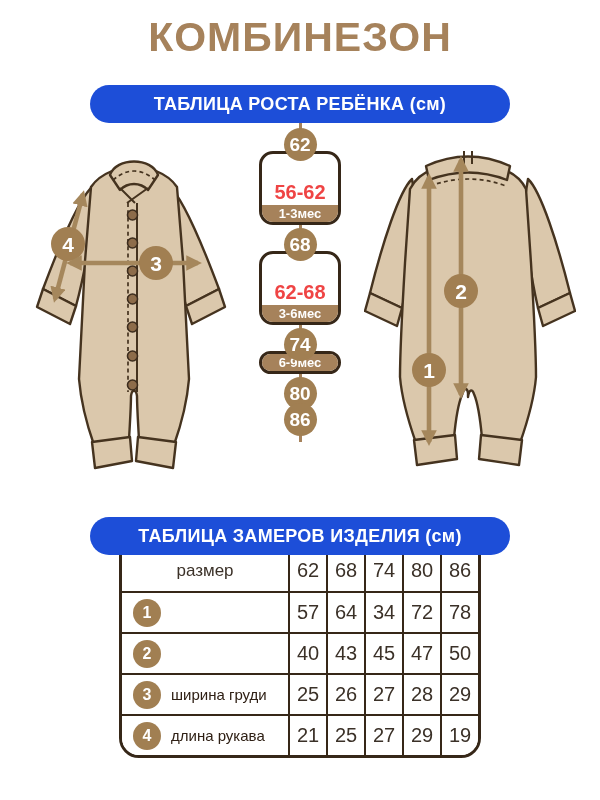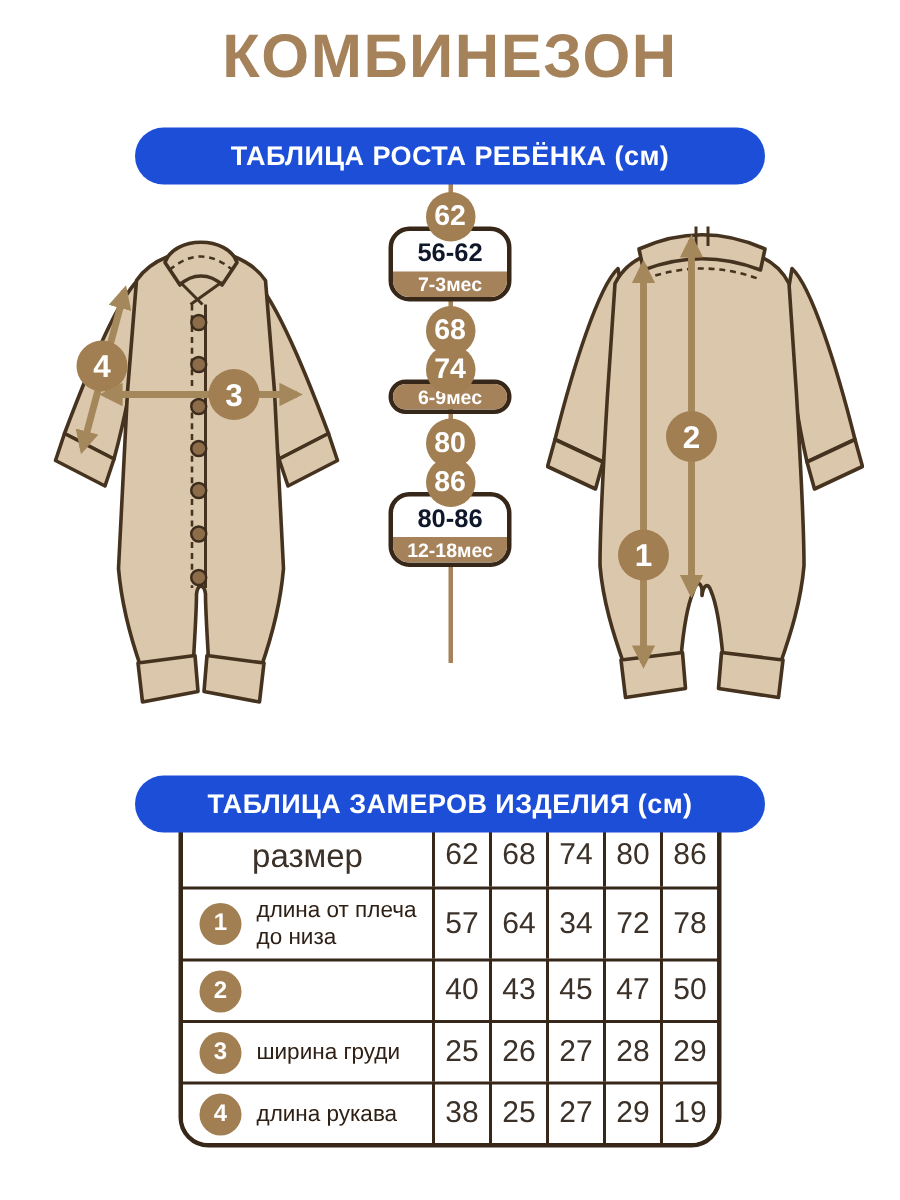--- a/index.html
+++ b/index.html
@@ -97,25 +97,26 @@
     width: 82px;
     border: 3px solid #362718;
     border-radius: 14px;
     background: #ffffff;
     overflow: hidden;
     text-align: center;
     position: relative;
     z-index: 1;
   }
   .badge-range {
-    font-size: 17px;
-    font-weight: 700;
-    color: #0f172a;
+    font-size: 20px;
+    font-weight: 700;
+    color: #ef4444;
     line-height: 25px;
     padding-top: 2px;
+    margin-top: 24px;
   }
   .badge-age {
     background: #a6825b;
     color: #ffffff;
     font-size: 13px;
     font-weight: 700;
     line-height: 17px;
     height: 17px;
   }
 
@@ -138,21 +139,21 @@
     min-height: 41px;
     display: flex;
     align-items: center;
     justify-content: center;
     font-size: 20px;
     color: #3b3128;
     background: #fff;
   }
   .t-cell.first-col { border-left: none; }
   .t-cell.header-row { border-top: none; }
-  .t-label-head { font-size: 22px; }
+  .t-label-head { font-size: 17px; }
   .t-label {
     justify-content: flex-start;
     padding: 5px 6px 5px 11px;
     gap: 10px;
     font-size: 15px;
     line-height: 1.2;
     color: #2f2015;
   }
   .t-marker {
     width: 28px; height: 28px;
@@ -231,41 +232,41 @@
       <line class="m-arrow" x1="42" y1="114" x2="170" y2="114" marker-start="url(#ah-f)" marker-end="url(#ah-f)"></line>
       <circle class="m-circle" cx="128" cy="114" r="17"></circle>
       <text class="m-num" x="128" y="121.5">3</text>
     </svg>
 
     <div class="badge-col">
       <div class="badge-group">
         <div class="badge-circle">62</div>
         <div class="badge-box">
           <div class="badge-range">56-62</div>
-          <div class="badge-age">7-3мес</div>
+          <div class="badge-age">1-3мес</div>
         </div>
       </div>
       <div class="badge-group">
         <div class="badge-circle">68</div>
+        <div class="badge-box">
+          <div class="badge-range">62-68</div>
+          <div class="badge-age">3-6мес</div>
+        </div>
       </div>
       <div class="badge-group">
         <div class="badge-circle">74</div>
         <div class="badge-box">
           <div class="badge-age">6-9мес</div>
         </div>
       </div>
       <div class="badge-group">
         <div class="badge-circle">80</div>
       </div>
       <div class="badge-group">
         <div class="badge-circle">86</div>
-        <div class="badge-box">
-          <div class="badge-range">80-86</div>
-          <div class="badge-age">12-18мес</div>
-        </div>
       </div>
     </div>
 
     <svg class="garment-back" width="212" height="338" viewBox="0 0 212 338" xmlns="http://www.w3.org/2000/svg">
       <defs>
         <marker id="ah-b" viewBox="0 0 10 10" refX="7.5" refY="5" markerWidth="3.4" markerHeight="3.4" orient="auto-start-reverse">
           <path d="M0,0 L10,5 L0,10 z" fill="#a5875c"></path>
         </marker>
       </defs>
 
@@ -302,21 +303,20 @@
 
     <div class="t-cell first-col header-row t-label-head">размер</div>
     <div class="t-cell header-row">62</div>
     <div class="t-cell header-row">68</div>
     <div class="t-cell header-row">74</div>
     <div class="t-cell header-row">80</div>
     <div class="t-cell header-row">86</div>
 
     <div class="t-cell first-col t-label">
       <span class="t-marker">1</span>
-      <span>длина от плеча до низа</span>
     </div>
     <div class="t-cell">57</div>
     <div class="t-cell">64</div>
     <div class="t-cell">34</div>
     <div class="t-cell">72</div>
     <div class="t-cell">78</div>
 
     <div class="t-cell first-col t-label">
       <span class="t-marker">2</span>
     </div>
@@ -333,20 +333,20 @@
     <div class="t-cell">25</div>
     <div class="t-cell">26</div>
     <div class="t-cell">27</div>
     <div class="t-cell">28</div>
     <div class="t-cell">29</div>
 
     <div class="t-cell first-col t-label">
       <span class="t-marker">4</span>
       <span>длина рукава</span>
     </div>
-    <div class="t-cell">38</div>
+    <div class="t-cell">21</div>
     <div class="t-cell">25</div>
     <div class="t-cell">27</div>
     <div class="t-cell">29</div>
     <div class="t-cell">19</div>
   </div>
 
 </div>
 
 </body></html>

